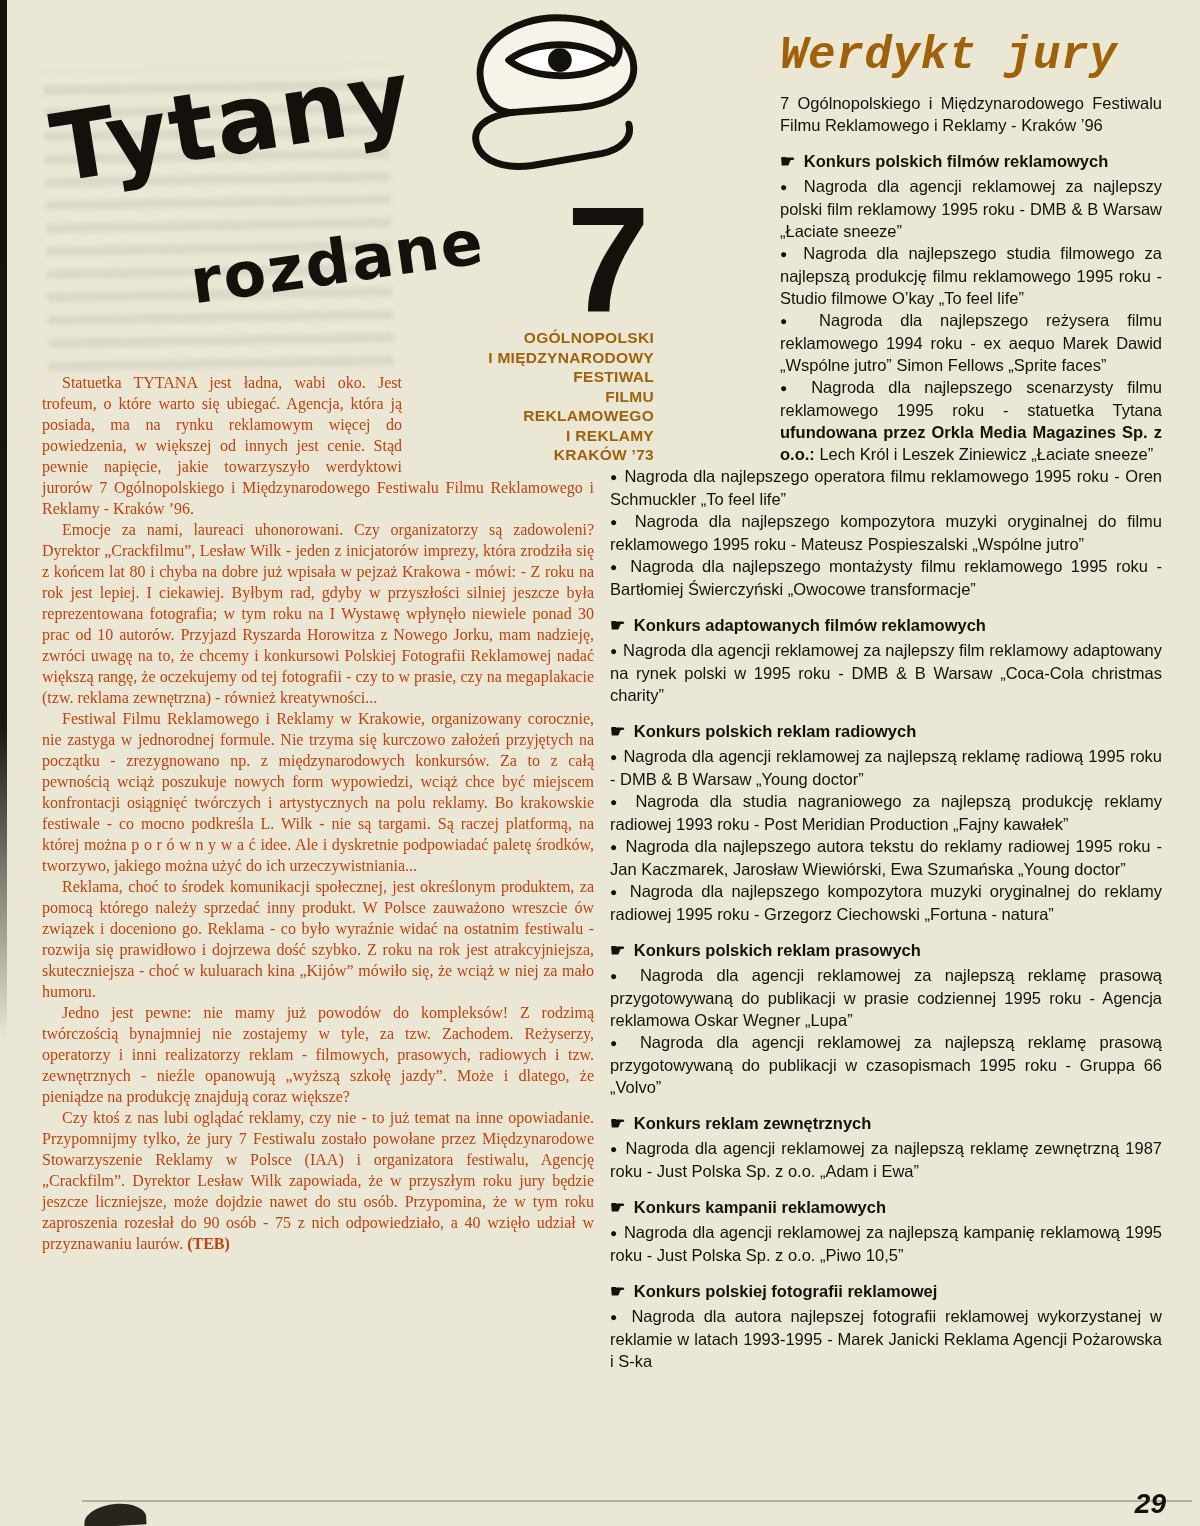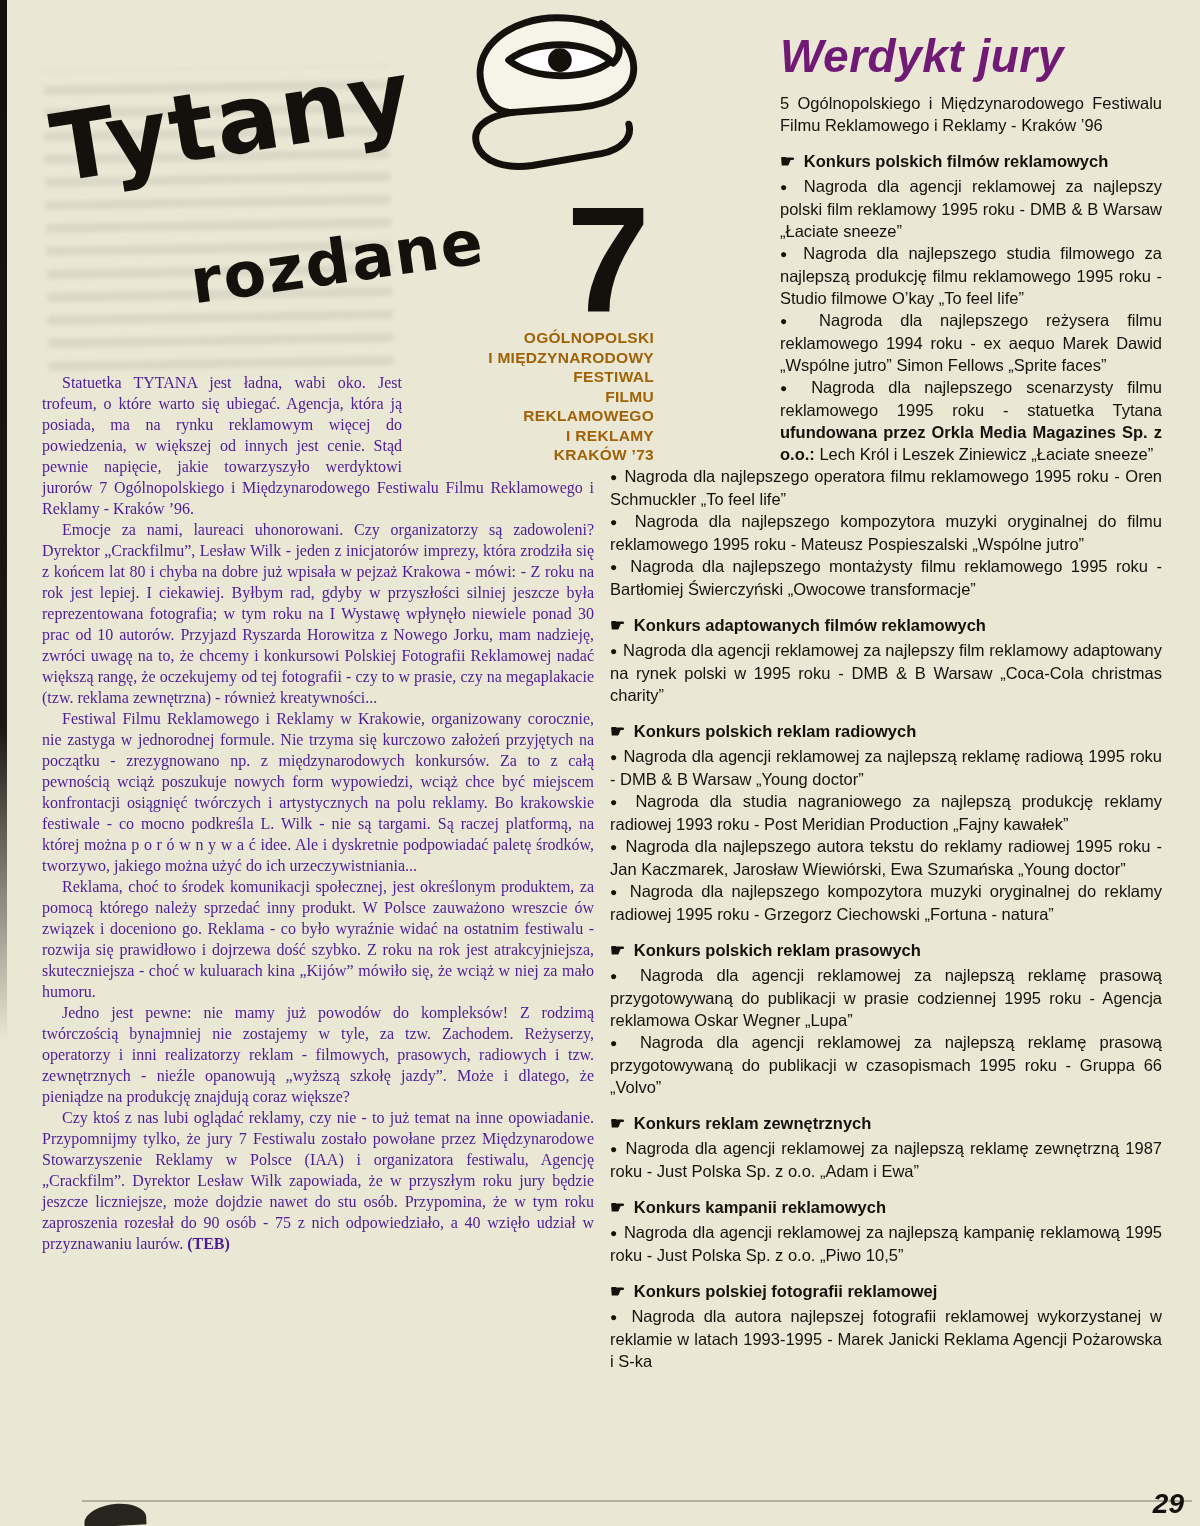--- a/index.html
+++ b/index.html
@@ -30,39 +30,39 @@
   .seven-block{position:absolute; left:442px; top:6px; width:212px; text-align:right;}
   .logo{width:200px; height:192px; display:inline-block; margin-right:2px;}
   .seven{font-family:"Liberation Sans", sans-serif; font-weight:bold; font-size:150px;
          line-height:116px; color:#14110c; padding-right:4px;}
   .fest{margin-top:10px; font-family:"Liberation Sans", sans-serif; font-weight:bold;
         font-size:15.5px; line-height:19.5px; letter-spacing:0.3px; color:#a16207;}
 
   
   .article{position:absolute; left:42px; top:372px; width:552px;
            font-family:"Liberation Serif", serif; font-size:16px; line-height:21px;
-           text-align:justify; color:#4c1d95;}
+           text-align:justify; color:#c2410c;}
   .article p{margin:0; text-indent:20px;}
   .wrap-spacer{float:right; width:192px; height:90px;}
 
   
   .verdict{position:absolute; left:610px; top:30px; width:552px;
            font-family:"Liberation Sans", sans-serif; font-size:16.5px; line-height:22px;
            text-align:justify; color:#15120c;}
   .v-spacer{float:left; width:170px; height:420px;}
   .v-head{margin:0 0 10px 0; font-family:"Liberation Sans", sans-serif; font-weight:bold;
           font-style:italic; font-size:46px; line-height:52px; letter-spacing:0.5px;}
   .v-intro{margin:0 0 14px 0;}
   .sec-head{font-weight:bold; margin:14px 0 2px 0;}
   .pointer{font-size:17px; margin-right:4px;}
   .award{margin:0;}
   .bullet{font-size:12px; vertical-align:1px; margin-right:2px;}
   .bold{font-weight:bold;}
 
-  .pageno{position:absolute; right:16px; bottom:6px; font-family:"Liberation Sans", sans-serif;
+  .pageno{position:absolute; right:34px; bottom:6px; font-family:"Liberation Sans", sans-serif;
           font-weight:bold; font-style:italic; font-size:28px; color:#14110c;}
 </style>
 </head>
 <body>
 
 <div class="page" style="background: rgb(234, 231, 213);">
 
   <div class="edge-strip"></div>
   <div class="showthrough"></div>
 
@@ -98,22 +98,22 @@
   <p><span>Statuetka TYTANA jest ładna, wabi oko. Jest trofeum, o które warto się ubiegać. Agencja, która ją posiada, ma na rynku reklamowym więcej do powiedzenia, w większej od innych jest cenie. Stąd pewnie napięcie, jakie towarzyszyło werdyktowi jurorów 7 Ogólnopolskiego i Międzynarodowego Festiwalu Filmu Reklamowego i Reklamy - Kraków ’96.</span></p>
       <p><span>Emocje za nami, laureaci uhonorowani. Czy organizatorzy są zadowoleni? Dyrektor „Crackfilmu”, Lesław Wilk - jeden z inicjatorów imprezy, która zrodziła się z końcem lat 80 i chyba na dobre już wpisała w pejzaż Krakowa - mówi: - Z roku na rok jest lepiej. I ciekawiej. Byłbym rad, gdyby w przyszłości silniej jeszcze była reprezentowana fotografia; w tym roku na I Wystawę wpłynęło niewiele ponad 30 prac od 10 autorów. Przyjazd Ryszarda Horowitza z Nowego Jorku, mam nadzieję, zwróci uwagę na to, że chcemy i konkursowi Polskiej Fotografii Reklamowej nadać większą rangę, że oczekujemy od tej fotografii - czy to w prasie, czy na megaplakacie (tzw. reklama zewnętrzna) - również kreatywności...</span></p>
       <p><span>Festiwal Filmu Reklamowego i Reklamy w Krakowie, organizowany corocznie, nie zastyga w jednorodnej formule. Nie trzyma się kurczowo założeń przyjętych na początku - zrezygnowano np. z międzynarodowych konkursów. Za to z całą pewnością wciąż poszukuje nowych form wypowiedzi, wciąż chce być miejscem konfrontacji osiągnięć twórczych i artystycznych na polu reklamy. Bo krakowskie festiwale - co mocno podkreśla L. Wilk - nie są targami. Są raczej platformą, na której można p o r ó w n y w a ć idee. Ale i dyskretnie podpowiadać paletę środków, tworzywo, jakiego można użyć do ich urzeczywistniania...</span></p>
       <p><span>Reklama, choć to środek komunikacji społecznej, jest określonym produktem, za pomocą którego należy sprzedać inny produkt. W Polsce zauważono wreszcie ów związek i doceniono go. Reklama - co było wyraźnie widać na ostatnim festiwalu - rozwija się prawidłowo i dojrzewa dość szybko. Z roku na rok jest atrakcyjniejsza, skuteczniejsza - choć w kuluarach kina „Kijów” mówiło się, że wciąż w niej za mało humoru.</span></p>
       <p><span>Jedno jest pewne: nie mamy już powodów do kompleksów! Z rodzimą twórczością bynajmniej nie zostajemy w tyle, za tzw. Zachodem. Reżyserzy, operatorzy i inni realizatorzy reklam - filmowych, prasowych, radiowych i tzw. zewnętrznych - nieźle opanowują „wyższą szkołę jazdy”. Może i dlatego, że pieniądze na produkcję znajdują coraz większe?</span></p>
       <p><span>Czy ktoś z nas lubi oglądać reklamy, czy nie - to już temat na inne opowiadanie. Przypomnijmy tylko, że jury 7 Festiwalu zostało powołane przez Międzynarodowe Stowarzyszenie Reklamy w Polsce (IAA) i organizatora festiwalu, Agencję „Crackfilm”. Dyrektor Lesław Wilk zapowiada, że w przyszłym roku jury będzie jeszcze liczniejsze, może dojdzie nawet do stu osób. Przypomina, że w tym roku zaproszenia rozesłał do 90 osób - 75 z nich odpowiedziało, a 40 wzięło udział w przyznawaniu laurów. </span><span class="bold">(TEB)</span></p>
     </div>
 
   <div class="verdict">
     <div class="v-spacer"></div>
-    <h1 class="v-head" style="color: #701a75;">Werdykt jury</h1>
-    <p class="v-intro">5 Ogólnopolskiego i Międzynarodowego Festiwalu Filmu Reklamowego i Reklamy - Kraków ’96</p>
+    <h1 class="v-head" style="color: #a16207; font-family: Liberation Mono, monospace;">Werdykt jury</h1>
+    <p class="v-intro">7 Ogólnopolskiego i Międzynarodowego Festiwalu Filmu Reklamowego i Reklamy - Kraków ’96</p>
     <div>
         <div class="sec-head"><span class="pointer">☛</span> Konkurs polskich filmów reklamowych</div>
         <p class="award"><span class="bullet">● </span><span>Nagroda dla agencji reklamowej za najlepszy polski film reklamowy 1995 roku - DMB &amp; B Warsaw „Łaciate sneeze”</span></p>
         <p class="award"><span class="bullet">● </span><span>Nagroda dla najlepszego studia filmowego za najlepszą produkcję filmu reklamowego 1995 roku - Studio filmowe O’kay „To feel life”</span></p>
         <p class="award"><span class="bullet">● </span><span>Nagroda dla najlepszego reżysera filmu reklamowego 1994 roku - ex aequo Marek Dawid „Wspólne jutro” Simon Fellows „Sprite faces”</span></p>
         <p class="award"><span class="bullet">● </span><span>Nagroda dla najlepszego scenarzysty filmu reklamowego 1995 roku - statuetka Tytana </span><span class="bold">ufundowana przez Orkla Media Magazines Sp. z o.o.:</span><span> Lech Król i Leszek Ziniewicz „Łaciate sneeze”</span></p>
         <p class="award"><span class="bullet">● </span><span>Nagroda dla najlepszego operatora filmu reklamowego 1995 roku - Oren Schmuckler „To feel life”</span></p>
         <p class="award"><span class="bullet">● </span><span>Nagroda dla najlepszego kompozytora muzyki oryginalnej do filmu reklamowego 1995 roku - Mateusz Pospieszalski „Wspólne jutro”</span></p>
         <p class="award"><span class="bullet">● </span><span>Nagroda dla najlepszego montażysty filmu reklamowego 1995 roku - Bartłomiej Świerczyński „Owocowe transformacje”</span></p>
         <div class="sec-head"><span class="pointer">☛</span> Konkurs adaptowanych filmów reklamowych</div>

